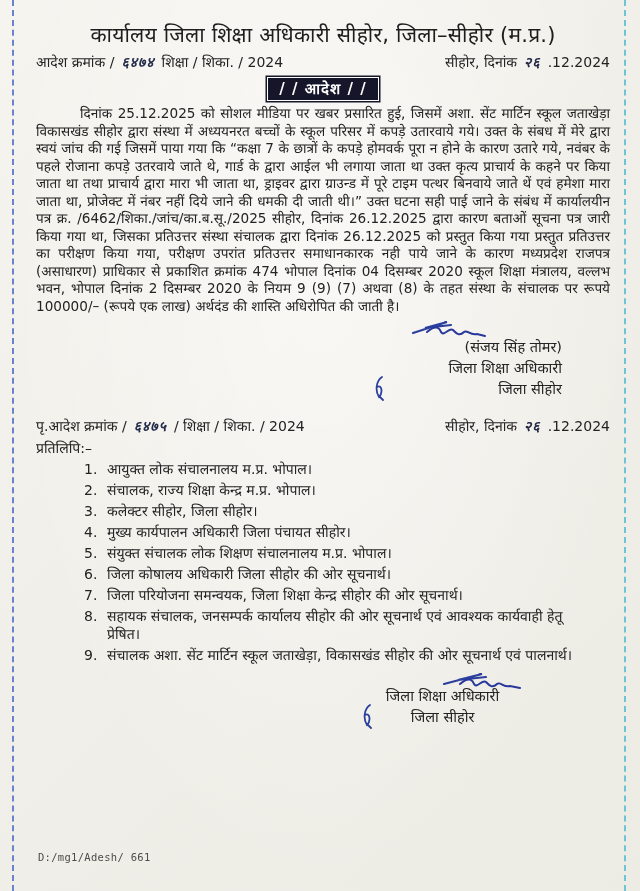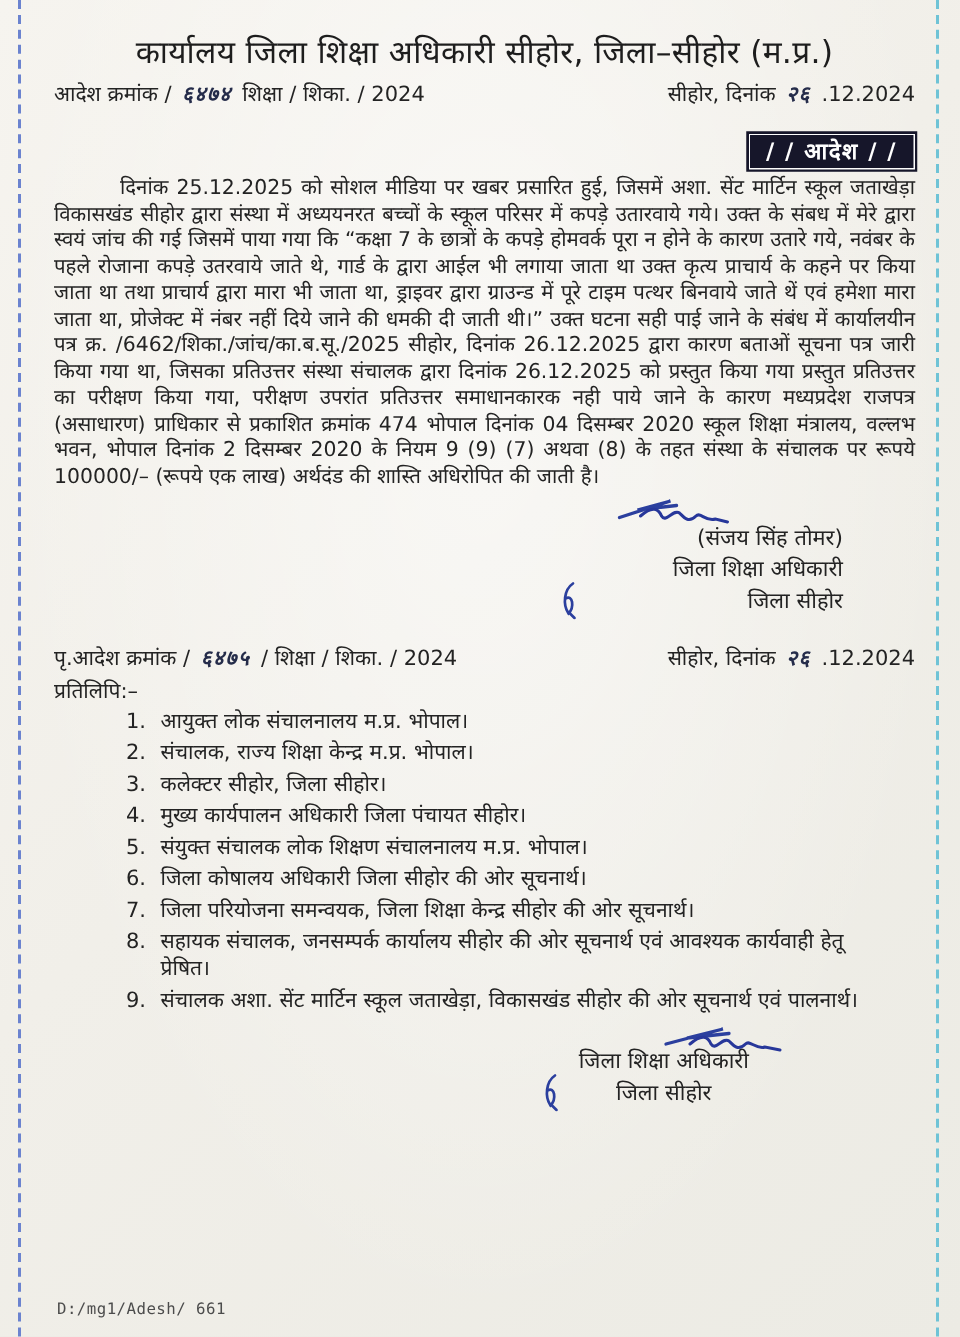--- a/index.html
+++ b/index.html
@@ -16,21 +16,21 @@
       linear-gradient(135deg,#f6f4ef 0%,#f1efe9 45%,#ecebe4 100%);
   }
   .cutline{position:absolute;top:0;bottom:0;width:0;}
   .cutline.left{left:12px;border-left:2px dashed #6b83cf;}
   .cutline.right{right:14px;border-left:2px dashed #6fc3d6;}
   .content{position:absolute;left:36px;right:30px;top:20px;}
 
   .office-title{text-align:center;font-size:21px;font-weight:normal;letter-spacing:.2px;color:#1d1d1d;}
   .row{display:flex;justify-content:space-between;align-items:baseline;margin-top:4px;font-size:14px;}
   .hw{font-style:italic;font-weight:bold;color:#252c4a;letter-spacing:1px;padding:0 7px;}
-  .banner-wrap{text-align:right;margin-top:18px;}
+  .banner-wrap{text-align:center;margin-top:6px;}
   .banner{
     display:inline-block;background:#16162a;color:#fff;
     font-size:15px;font-weight:bold;padding:1px 12px 3px;
     box-shadow:0 0 0 1.5px #16162a, inset 0 0 0 1px #fdfdfd;
     letter-spacing:1px;
   }
   .body-text{margin-top:4px;font-size:13.6px;line-height:17.5px;text-align:justify;}
   .body-text p{margin:0;text-indent:44px;}
 
   .sig-block{width:215px;margin:2px 48px 0 auto;text-align:right;font-size:14.5px;line-height:21px;position:relative;}
@@ -41,21 +41,21 @@
   .sig-block-2 .sig-ink{margin:0 14px -12px auto;}
 
   .endorse-row{display:flex;justify-content:space-between;align-items:flex-start;margin-top:16px;font-size:14px;gap:28px;}
   .copy-heading{font-size:14px;margin-top:3px;}
   .copy-list{margin-top:4px;padding-left:48px;font-size:14px;line-height:17.5px;}
   .li{display:flex;margin-bottom:3.5px;}
   .li-no{width:23px;flex:0 0 23px;}
   .li-text{flex:1;padding-right:30px;}
 
   .footer-path{
-    position:absolute;left:38px;bottom:12px;
+    position:absolute;left:38px;bottom:28px;
     font-family:"DejaVu Sans Mono",monospace;font-size:10.5px;color:#4c4c4c;letter-spacing:.3px;
   }
 </style>
 </head>
 <body>
 
 <div class="paper">
   <div class="cutline left"></div>
   <div class="cutline right"></div>
 

